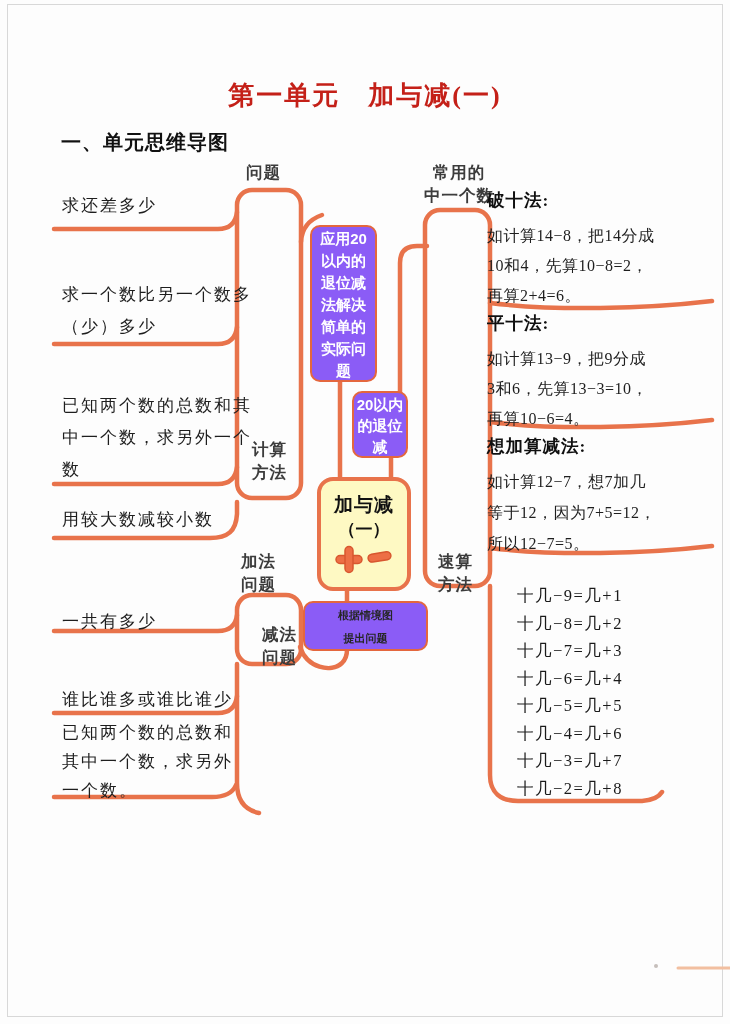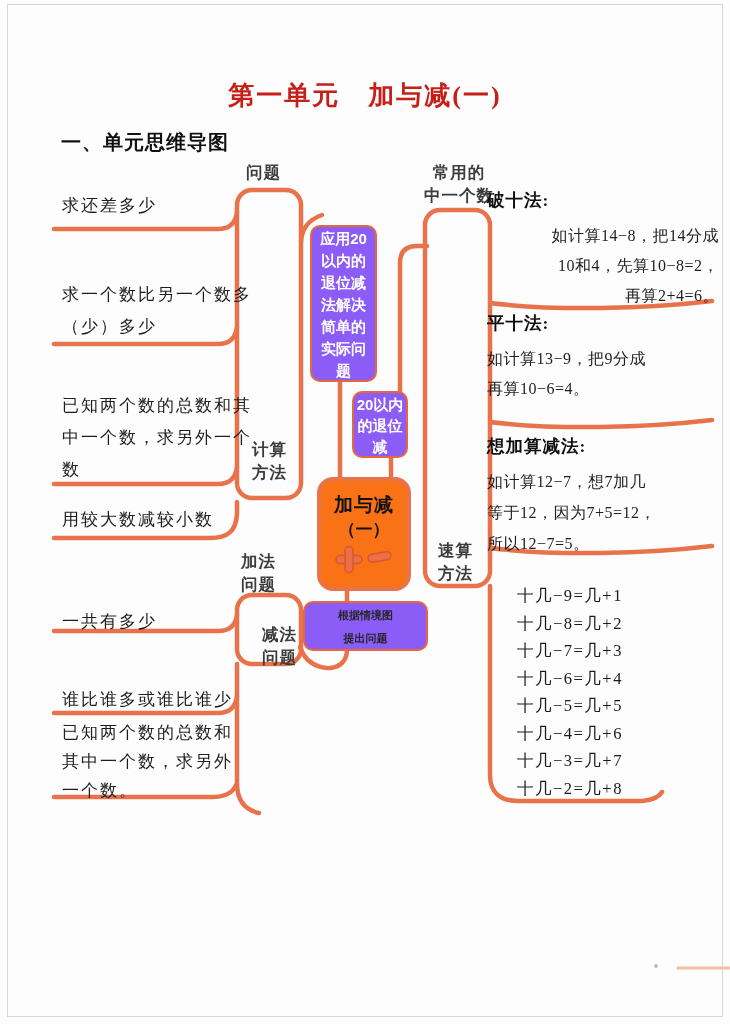--- a/index.html
+++ b/index.html
@@ -65,21 +65,21 @@
     color: #ffffff;
     font-weight: bold;
     text-align: center;
   }
   .node.apply   { left: 310px; top: 225px; width: 67px; height: 157px; font-size: 15px; line-height: 22px; padding-top: 1px; }
   .node.within  { left: 352px; top: 391px; width: 56px; height: 67px;  font-size: 15px; line-height: 21px; padding-top: 1px; }
   .node.scene   { left: 303px; top: 601px; width: 125px; height: 50px; font-size: 11px; line-height: 23px; color: #262626; padding-top: 1px; }
   .root-node {
     position: absolute; z-index: 2;
     left: 317px; top: 477px; width: 94px; height: 114px;
-    background: #f97316;
+    background: #fef9c3;
     border: 4px solid #e8734b;
     border-radius: 16px;
     text-align: center;
   }
   .root-node .r1 { margin-top: 11px; font-size: 19px; font-weight: bold; color: #111; letter-spacing: 1px; }
   .root-node .r2 { font-size: 17px; font-weight: bold; color: #111; }
   .root-node svg { margin-top: 2px; }
 
   
   .method { left: 487px; width: 232px; }
@@ -91,21 +91,21 @@
     letter-spacing: 1px;
   }
   .method .mline {
     font-family: "Liberation Serif", serif;
     font-size: 16px;
     color: #1e1e1e;
     line-height: 30px;
     letter-spacing: 0.5px;
     white-space: nowrap;
   }
-  .m1 { top: 188px; } .m1 .mlines { margin-top: 9px; text-align: right; }
+  .m1 { top: 188px; } .m1 .mlines { margin-top: 9px; }
   .m2 { top: 311px; } .m2 .mlines { margin-top: 9px; }
   .m3 { top: 434px; } .m3 .mlines { margin-top: 8px; }
   .m3 .mline { line-height: 31px; }
 
   .formulas { left: 517px; top: 582px; }
   .formulas .f {
     font-family: "Liberation Serif", serif;
     font-size: 16.5px;
     color: #1a1a1a;
     line-height: 27.5px;
@@ -158,21 +158,21 @@
     <div>问题</div>
   </div>
   <div class="lbl" style="left:262px; top:623px;">
     <div>减法</div>
     <div>问题</div>
   </div>
   <div class="lbl" style="left:423px; top:161px; width:72px; text-align:center;">
     <div>常用的</div>
     <div>中一个数</div>
   </div>
-  <div class="lbl" style="left:438px; top:539px;">
+  <div class="lbl" style="left:438px; top:550px;">
     <div>速算</div>
     <div>方法</div>
   </div>
 
   <div class="li" style="left:62px; top:190px;">求还差多少</div>
   <div class="li" style="left:62px; top:279px;">
     <div>求一个数比另一个数多</div>
     <div>（少）多少</div>
   </div>
   <div class="li" style="left:62px; top:390px;">
@@ -227,20 +227,21 @@
     <div class="mlines">
       <div class="mline">如计算14−8，把14分成</div>
       <div class="mline">10和4，先算10−8=2，</div>
       <div class="mline">再算2+4=6。</div>
     </div>
   </div>
   <div class="method m2">
     <div class="mname">平十法:</div>
     <div class="mlines">
       <div class="mline">如计算13−9，把9分成</div>
+      <div class="mline">3和6，先算13−3=10，</div>
       <div class="mline">再算10−6=4。</div>
     </div>
   </div>
   <div class="method m3">
     <div class="mname">想加算减法:</div>
     <div class="mlines">
       <div class="mline">如计算12−7，想7加几</div>
       <div class="mline">等于12，因为7+5=12，</div>
       <div class="mline">所以12−7=5。</div>
     </div>

